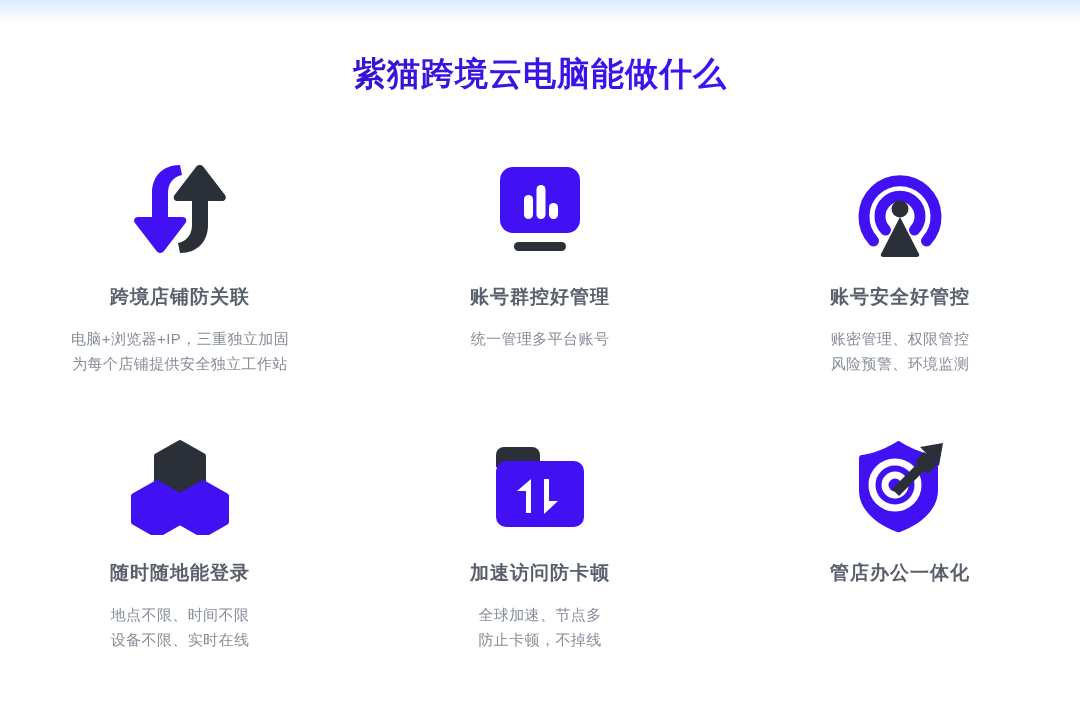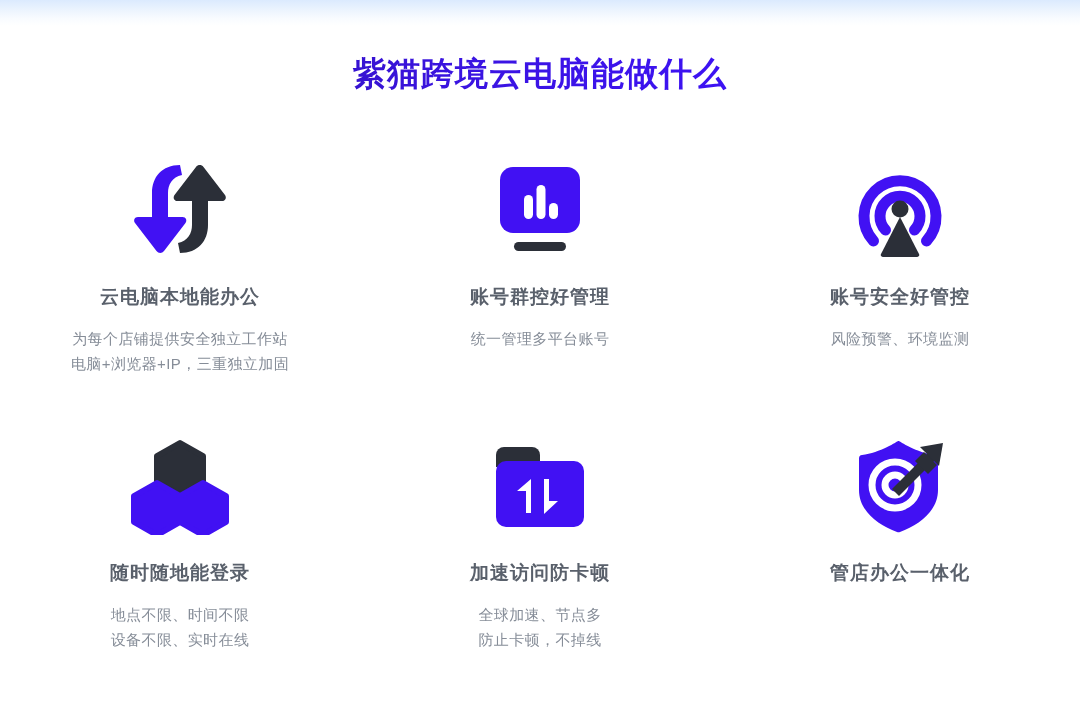--- a/index.html
+++ b/index.html
@@ -109,24 +109,24 @@
 
     <div class="feature">
       <div class="feature-icon">
         <svg width="116" height="100" viewBox="0 0 116 100" aria-hidden="true">
 
           <path d="M58 6 C40 6 30 18 30 34 L30 58 L16 58 C12.5 58 11 61.5 13.2 64.3 L34.5 92 C36.5 94.6 40 94.6 42 92 L63.3 64.3 C65.5 61.5 64 58 60.5 58 L46 58 L46 34 C46 26 50 18 60 16 Z" fill="#4111f3"></path>
 
           <path d="M58 94 C76 94 86 82 86 66 L86 42 L100 42 C103.5 42 105 38.5 102.8 35.7 L81.5 8 C79.5 5.4 76 5.4 74 8 L52.7 35.7 C50.5 38.5 52 42 55.5 42 L70 42 L70 66 C70 74 66 82 56 84 Z" fill="#2b2f38"></path>
         </svg>
       </div>
-      <div class="feature-title">云电脑本地能办公</div>
-      <div class="feature-desc">
+      <div class="feature-title">跨境店铺防关联</div>
+      <div class="feature-desc">
+        <span class="line">电脑+浏览器+IP，三重独立加固</span>
         <span class="line">为每个店铺提供安全独立工作站</span>
-        <span class="line">电脑+浏览器+IP，三重独立加固</span>
       </div>
     </div>
 
     <div class="feature">
       <div class="feature-icon">
         <svg width="108" height="100" viewBox="0 0 108 100" aria-hidden="true">
           <rect x="14" y="8" width="80" height="66" rx="13" fill="#4111f3"></rect>
           <rect x="38" y="36" width="9" height="24" rx="4.5" fill="#ffffff"></rect>
           <rect x="50.5" y="26" width="9" height="34" rx="4.5" fill="#ffffff"></rect>
           <rect x="63" y="44" width="9" height="16" rx="4.5" fill="#ffffff"></rect>
@@ -147,20 +147,21 @@
 
           <path d="M38.5 71 A20 20 0 1 1 67.5 71" fill="none" stroke="#4111f3" stroke-width="11" stroke-linecap="round"></path>
 
           <circle cx="53" cy="50" r="8.5" fill="#2b2f38"></circle>
 
           <path d="M53 58 L72 95 C72.8 96.6 71.8 98 70 98 L36 98 C34.2 98 33.2 96.6 34 95 Z" fill="#2b2f38"></path>
         </svg>
       </div>
       <div class="feature-title">账号安全好管控</div>
       <div class="feature-desc">
+        <span class="line">账密管理、权限管控</span>
         <span class="line">风险预警、环境监测</span>
       </div>
     </div>
 
     <div class="feature row2">
       <div class="feature-icon">
         <svg width="110" height="100" viewBox="0 0 110 100" aria-hidden="true">
 
           <path d="M55 8 L78 21 L78 47 L55 60 L32 47 L32 21 Z" fill="#2b2f38" stroke="#2b2f38" stroke-width="6" stroke-linejoin="round"></path>
 

